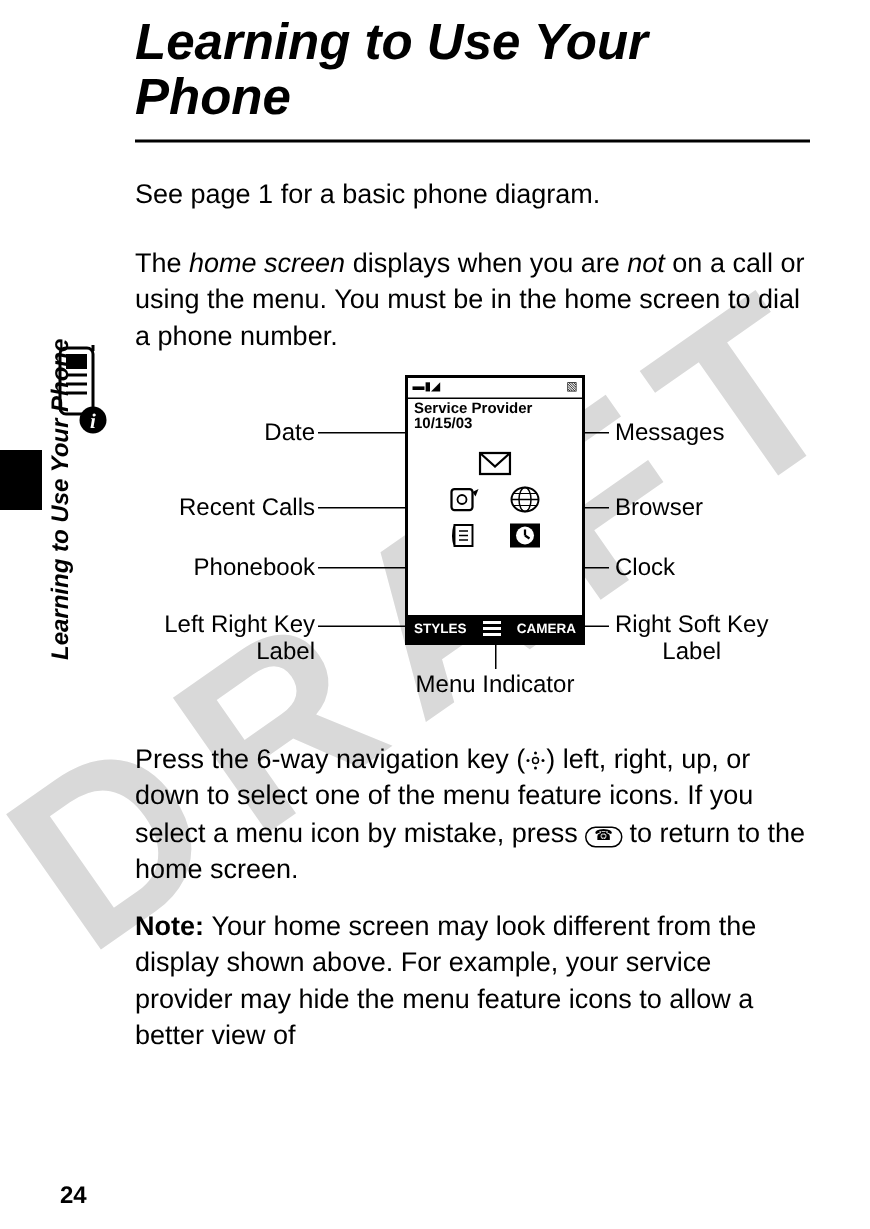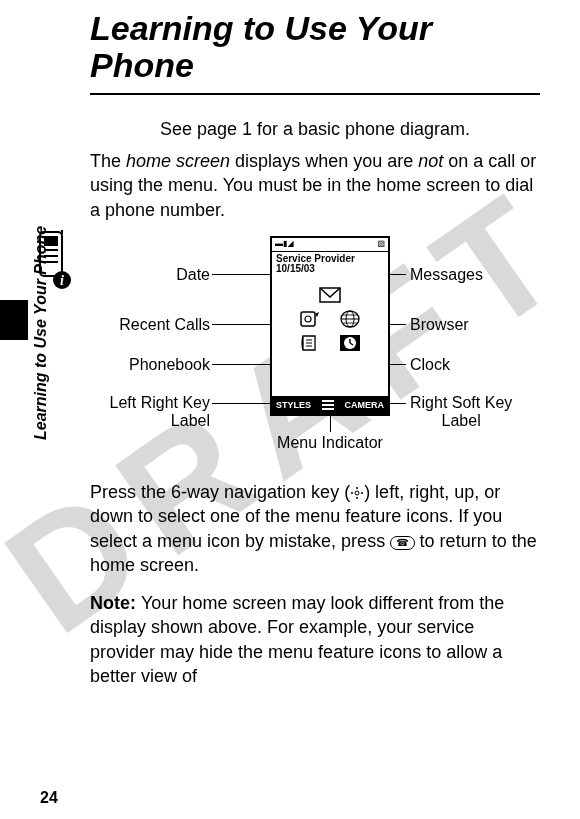--- a/index.html
+++ b/index.html
@@ -38,22 +38,21 @@
     font-size: 34px;
     line-height: 1.1;
     margin-bottom: 8px;
   }
   .hrule {
     border: none;
     border-top: 2px solid #000;
     margin-bottom: 22px;
   }
   p.intro {
-    margin-bottom: 8px;
-    text-align: center;
+    margin-bottom: 22px;
   }
   h2.section-title {
     font-style: italic;
     font-weight: 900;
     font-size: 26px;
     margin-bottom: 8px;
   }
   p.body {
     margin-bottom: 14px;
   }

